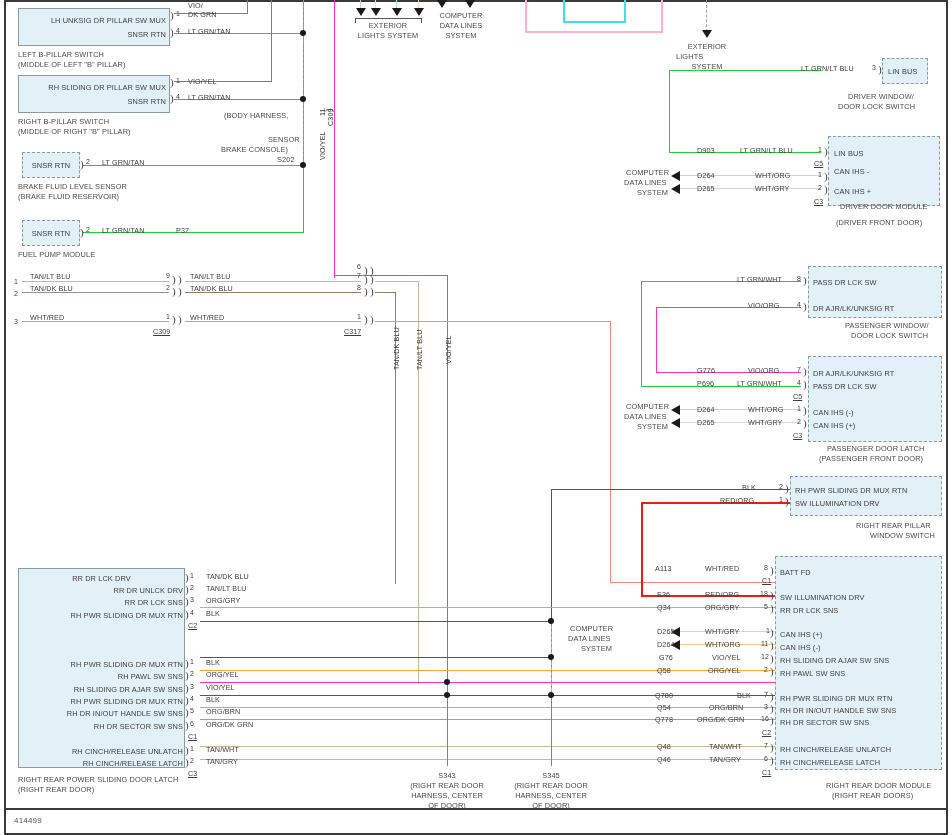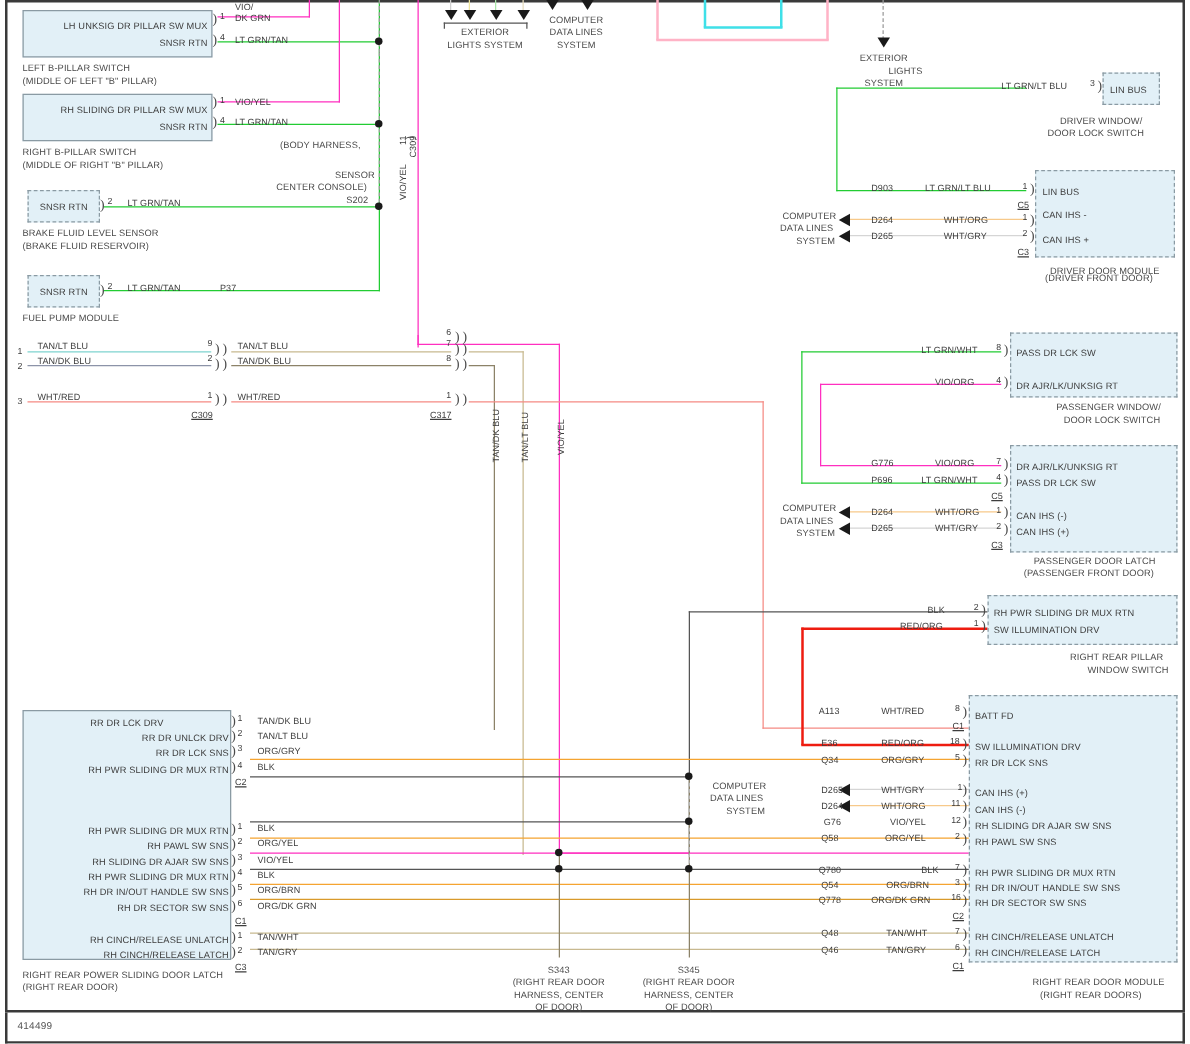--- a/index.html
+++ b/index.html
@@ -231,31 +231,31 @@
 
   <div class="lbl c" style="left:22px;top:229px;width:58px;">SNSR RTN</div>
   <div class="brk" style="left:80px;top:228px;">)</div>
   <div class="pin" style="left:86px;top:226px;">2</div>
   <div class="wname" style="left:102px;top:226px;">LT GRN/TAN</div>
   <div class="wname" style="left:176px;top:226px;">P37</div>
   <div class="cap" style="left:18px;top:250px;">FUEL PUMP MODULE</div>
 
   <div class="cap" style="left:224px;top:111px;">(BODY HARNESS,</div>
   <div class="cap" style="left:268px;top:135px;">SENSOR</div>
-  <div class="cap" style="left:221px;top:145px;">CENTER CONSOLE)</div>
+  <div class="cap" style="left:221px;top:145px;">BRAKE CONSOLE)</div>
   <div class="cap" style="left:277px;top:155px;">S202</div>
 
   <div class="cap c" style="left:348px;top:21px;width:80px;text-align:center;">EXTERIOR</div>
   <div class="cap c" style="left:348px;top:31px;width:80px;text-align:center;">LIGHTS SYSTEM</div>
   <div class="cap c" style="left:430px;top:11px;width:62px;text-align:center;">COMPUTER</div>
   <div class="cap c" style="left:430px;top:21px;width:62px;text-align:center;">DATA LINES</div>
   <div class="cap c" style="left:430px;top:31px;width:62px;text-align:center;">SYSTEM</div>
 
   <div class="cap c" style="left:676px;top:42px;width:62px;text-align:center;">EXTERIOR</div>
-  <div class="cap c" style="left:676px;top:52px;width:62px;text-align:right;">LIGHTS</div>
+  <div class="cap c" style="left:676px;top:52px;width:62px;text-align:left;">LIGHTS</div>
   <div class="cap c" style="left:676px;top:62px;width:62px;text-align:center;">SYSTEM</div>
 
   <div class="vert" style="left:326px;top:126px;">C309</div>
   <div class="vert" style="left:318px;top:116px;">11</div>
   <div class="vert" style="left:318px;top:160px;">VIO/YEL</div>
   <div class="brk" style="left:327px;top:106px;transform:rotate(-90deg);">)</div>
 
   <div class="wname" style="left:801px;top:64px;">LT GRN/LT BLU</div>
   <div class="pin" style="left:872px;top:64px;">3</div>
   <div class="brk" style="left:878px;top:65px;">)</div>
@@ -280,21 +280,21 @@
   <div class="wname" style="left:755px;top:184px;">WHT/GRY</div>
   <div class="pin" style="left:818px;top:184px;">2</div>
   <div class="brk" style="left:824px;top:185px;">)</div>
   <div class="lbl" style="left:834px;top:187px;">CAN IHS +</div>
   <div class="cid" style="left:814px;top:197px;">C3</div>
 
   <div class="cap" style="left:626px;top:168px;">COMPUTER</div>
   <div class="cap" style="left:624px;top:178px;">DATA LINES</div>
   <div class="cap" style="left:637px;top:188px;">SYSTEM</div>
 
-  <div class="cap" style="left:840px;top:212px;">DRIVER DOOR MODULE</div>
+  <div class="cap" style="left:840px;top:202px;">DRIVER DOOR MODULE</div>
   <div class="cap" style="left:836px;top:218px;">(DRIVER FRONT DOOR)</div>
 
   <div class="wname" style="left:737px;top:275px;">LT GRN/WHT</div>
   <div class="pin" style="left:797px;top:275px;">8</div>
   <div class="brk" style="left:803px;top:276px;">)</div>
   <div class="lbl" style="left:813px;top:278px;">PASS DR LCK SW</div>
 
   <div class="wname" style="left:748px;top:301px;">VIO/ORG</div>
   <div class="pin" style="left:797px;top:301px;">4</div>
   <div class="brk" style="left:803px;top:302px;">)</div>

